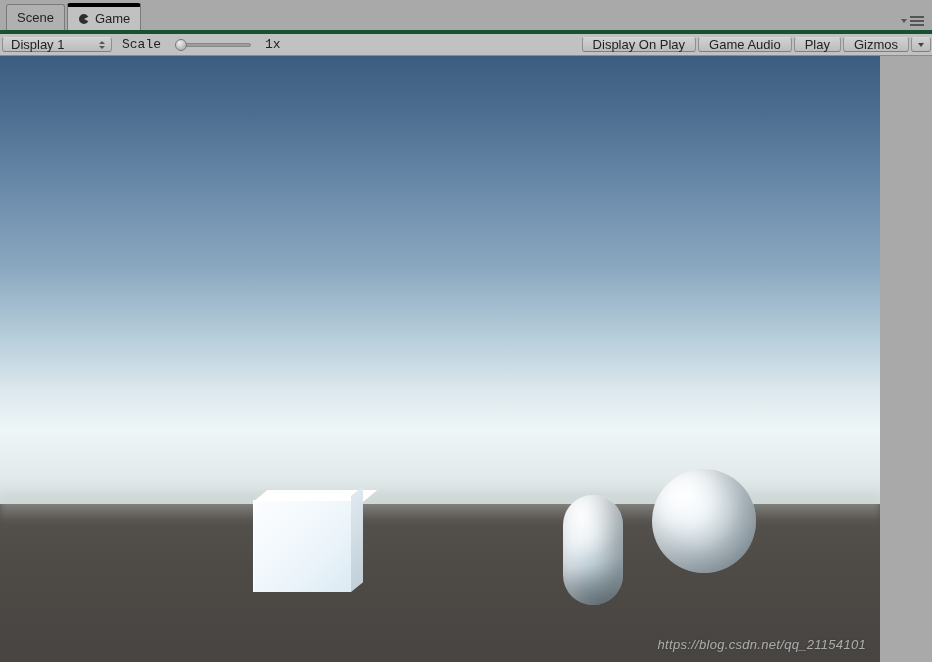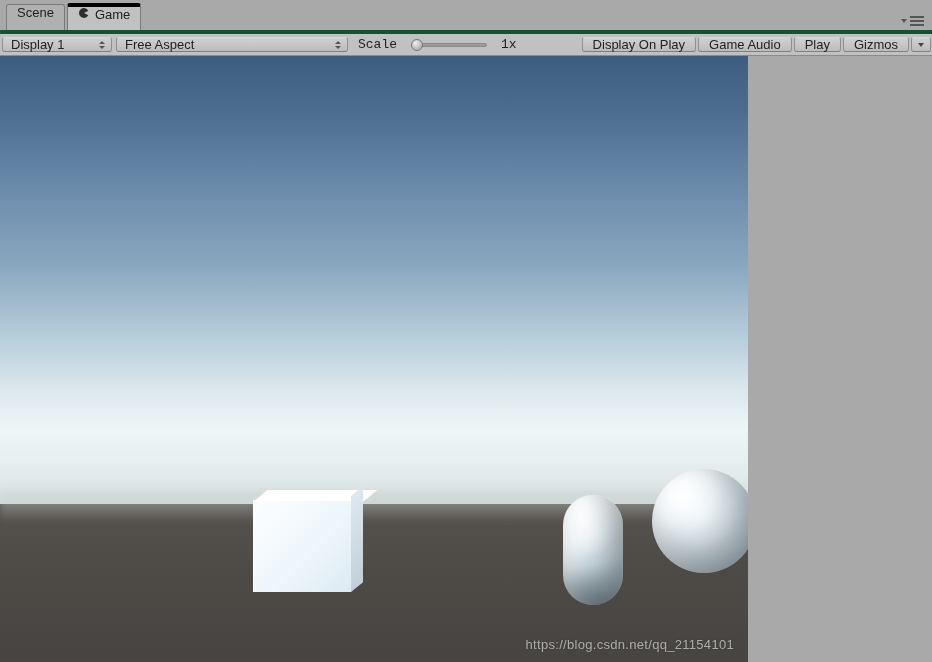--- a/index.html
+++ b/index.html
@@ -11,20 +11,21 @@
     height: 30px;
     background: #a9a9a9;
     display: flex;
     align-items: flex-end;
     padding-left: 6px;
     position: relative;
   }
   .tab {
     height: 26px;
     display: inline-flex;
+    align-items: center;
     padding: 0 10px;
     font-size: 13px;
     color: #222;
     border-top: 1px solid #7a7a7a;
     border-left: 1px solid #7a7a7a;
     border-right: 1px solid #7a7a7a;
     border-top-left-radius: 3px;
     border-top-right-radius: 3px;
     background: #b0b0b0;
     margin-right: 2px;
@@ -148,24 +149,25 @@
     margin: 3px 1px;
     background: linear-gradient(#d1d1d1,#bcbcbc);
     border-radius: 3px;
     white-space: nowrap;
   }
   .toggle-btn.small { padding: 0 6px; min-width: 16px; }
 
   
   .viewport {
     position: relative;
-    width: 748px;
+    width: 880px;
     height: calc(662px - 30px - 26px);
     overflow: hidden;
     background: #4b4944;
+    font-style: italic;
   }
   .sky {
     position: absolute;
     left: 0; right: 0; top: 0;
     height: 77%;
     background: linear-gradient(to bottom,
       #3d5d80 0%,
       #4d6d90 12%,
       #6a8aaa 28%,
       #8aa7c0 45%,
@@ -293,27 +295,20 @@
 <div class="toolbar">
 
   <div class="dropdown" style="min-width:110px">
     <span>Display 1</span>
     <span class="dd-arrow">
         <span class="up"></span>
         <span class="down"></span>
       </span>
   </div>
 
-  <div class="dropdown" style="min-width:232px">
-    <span>Free Aspect</span>
-    <span class="dd-arrow">
-        <span class="up"></span>
-        <span class="down"></span>
-      </span>
-  </div>
 
   <span class="toolbar-label">Scale</span>
   <div class="slider-wrap">
     <div class="slider-track">
       <div class="slider-thumb"></div>
     </div>
   </div>
   <span class="toolbar-label" style="padding-left:2px;padding-right:10px">1x</span>
 
   <div class="toolbar-spacer"></div>

